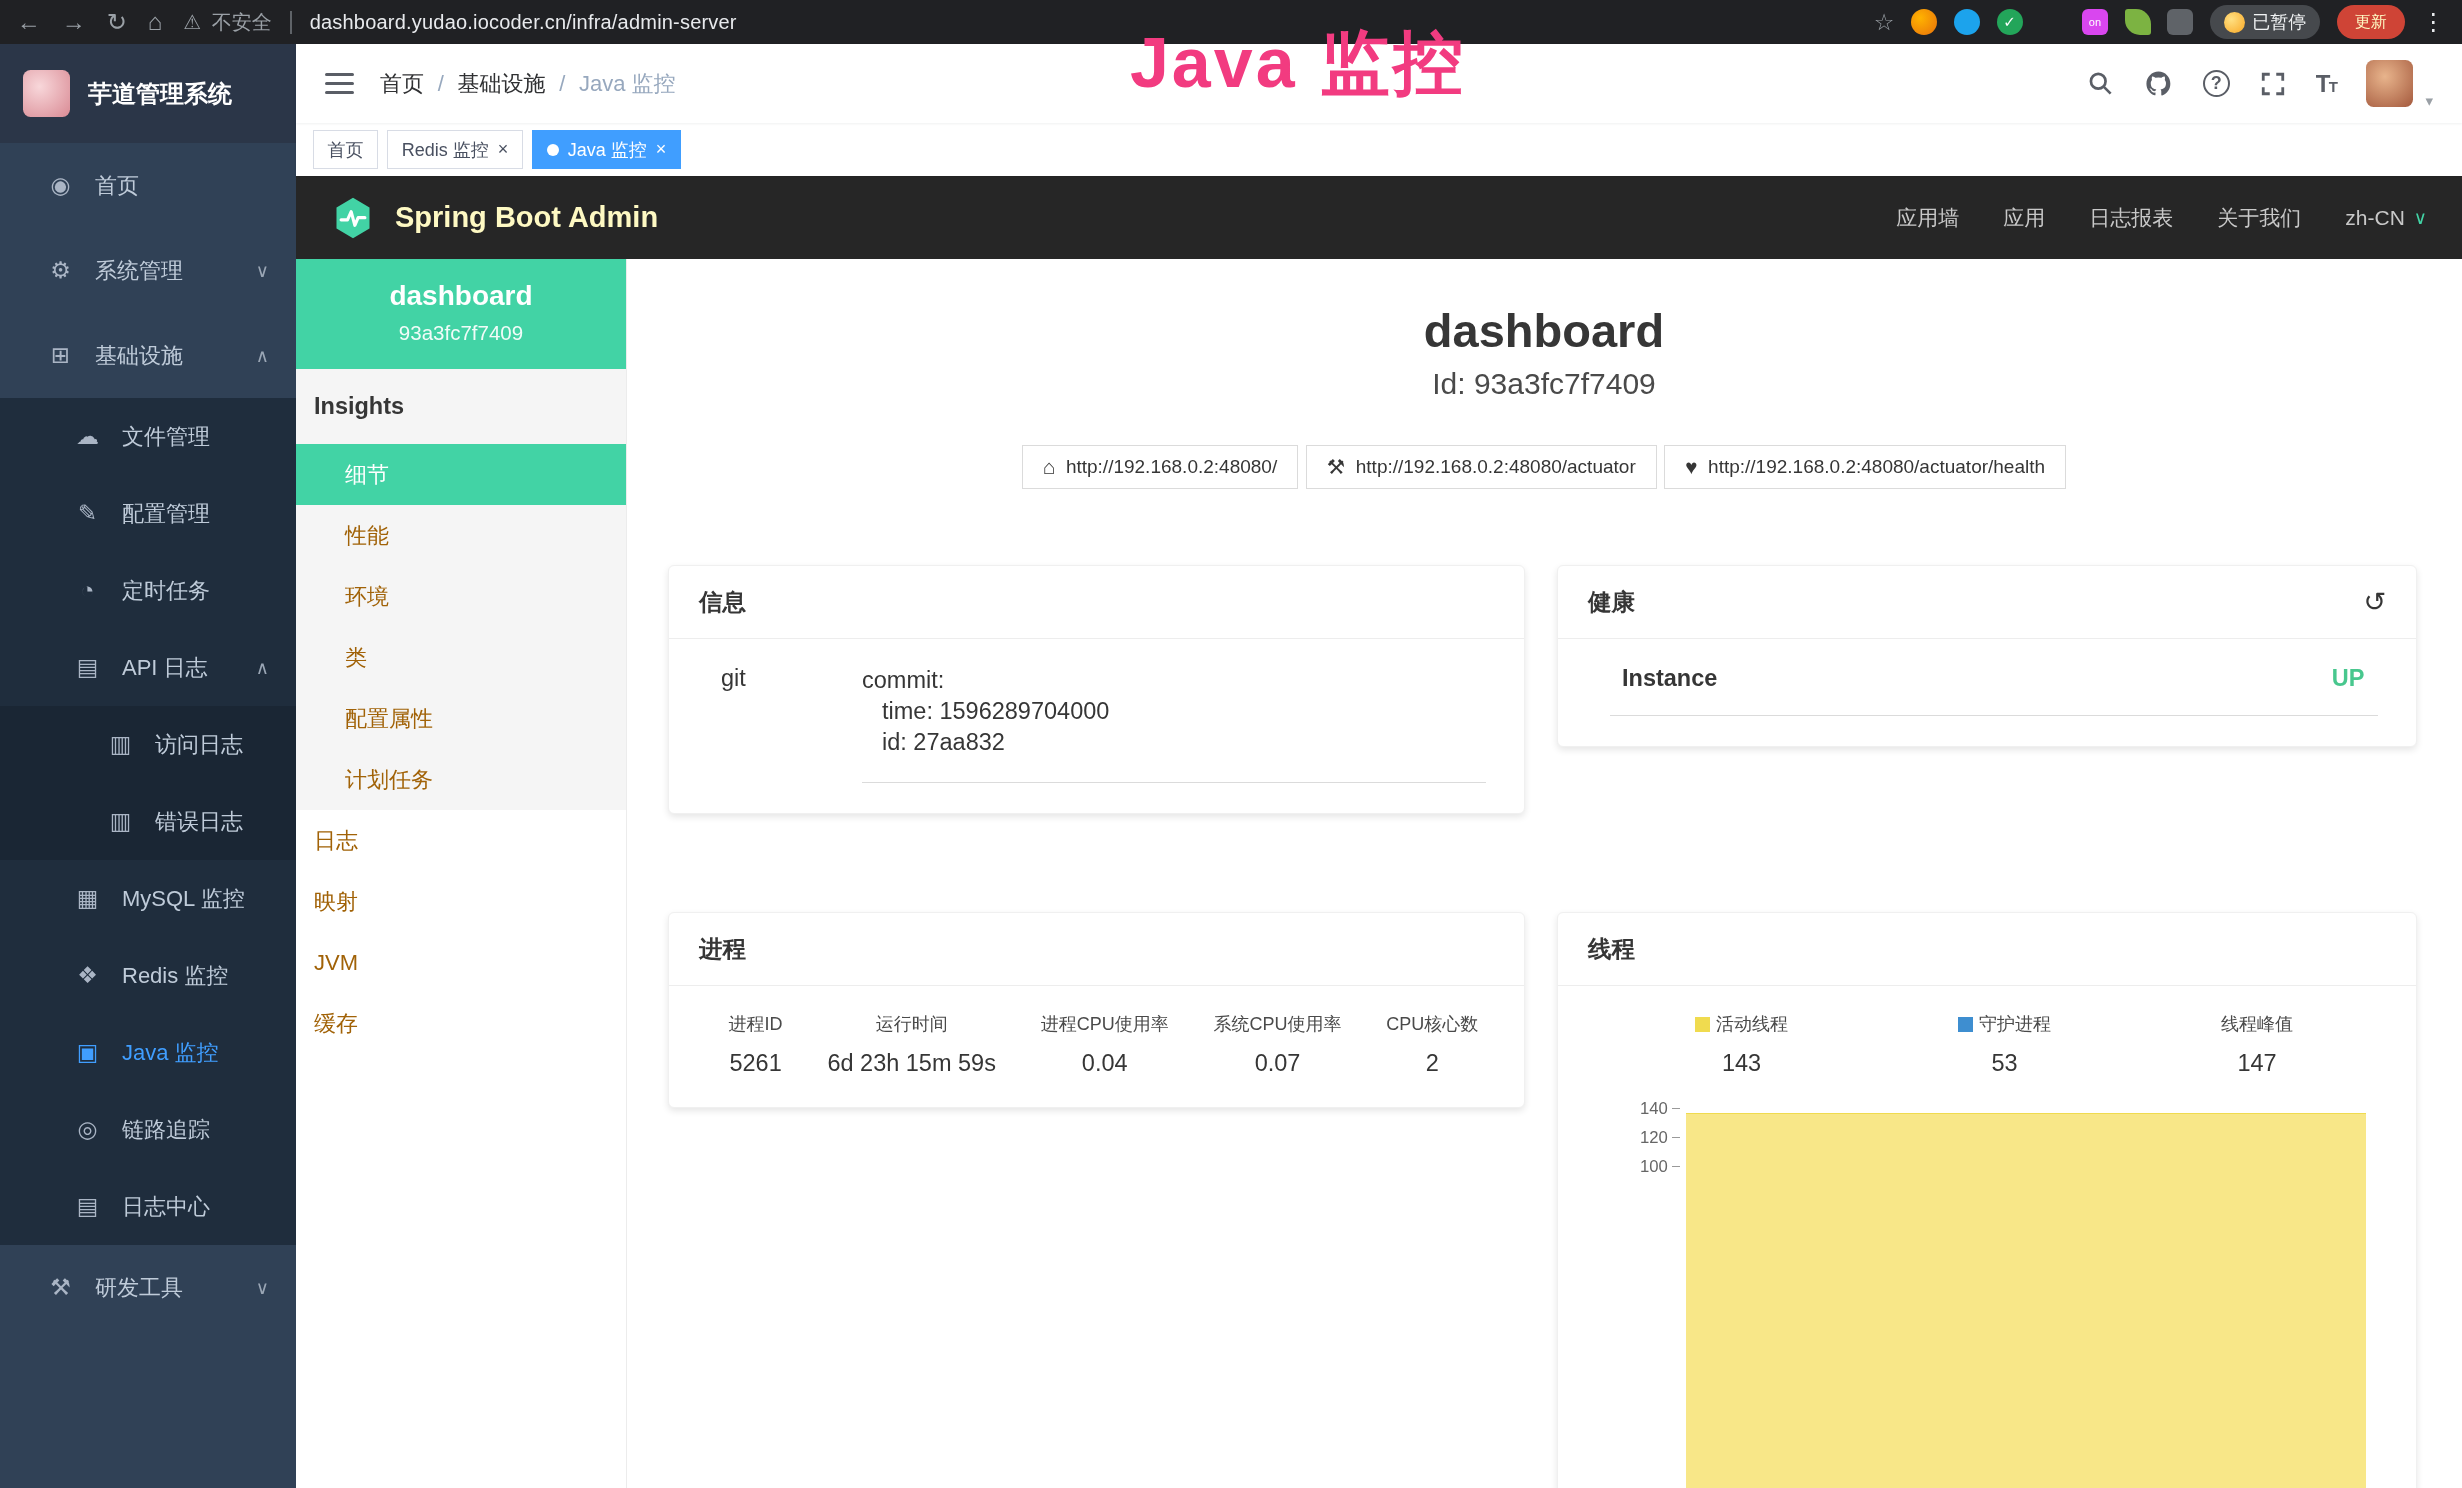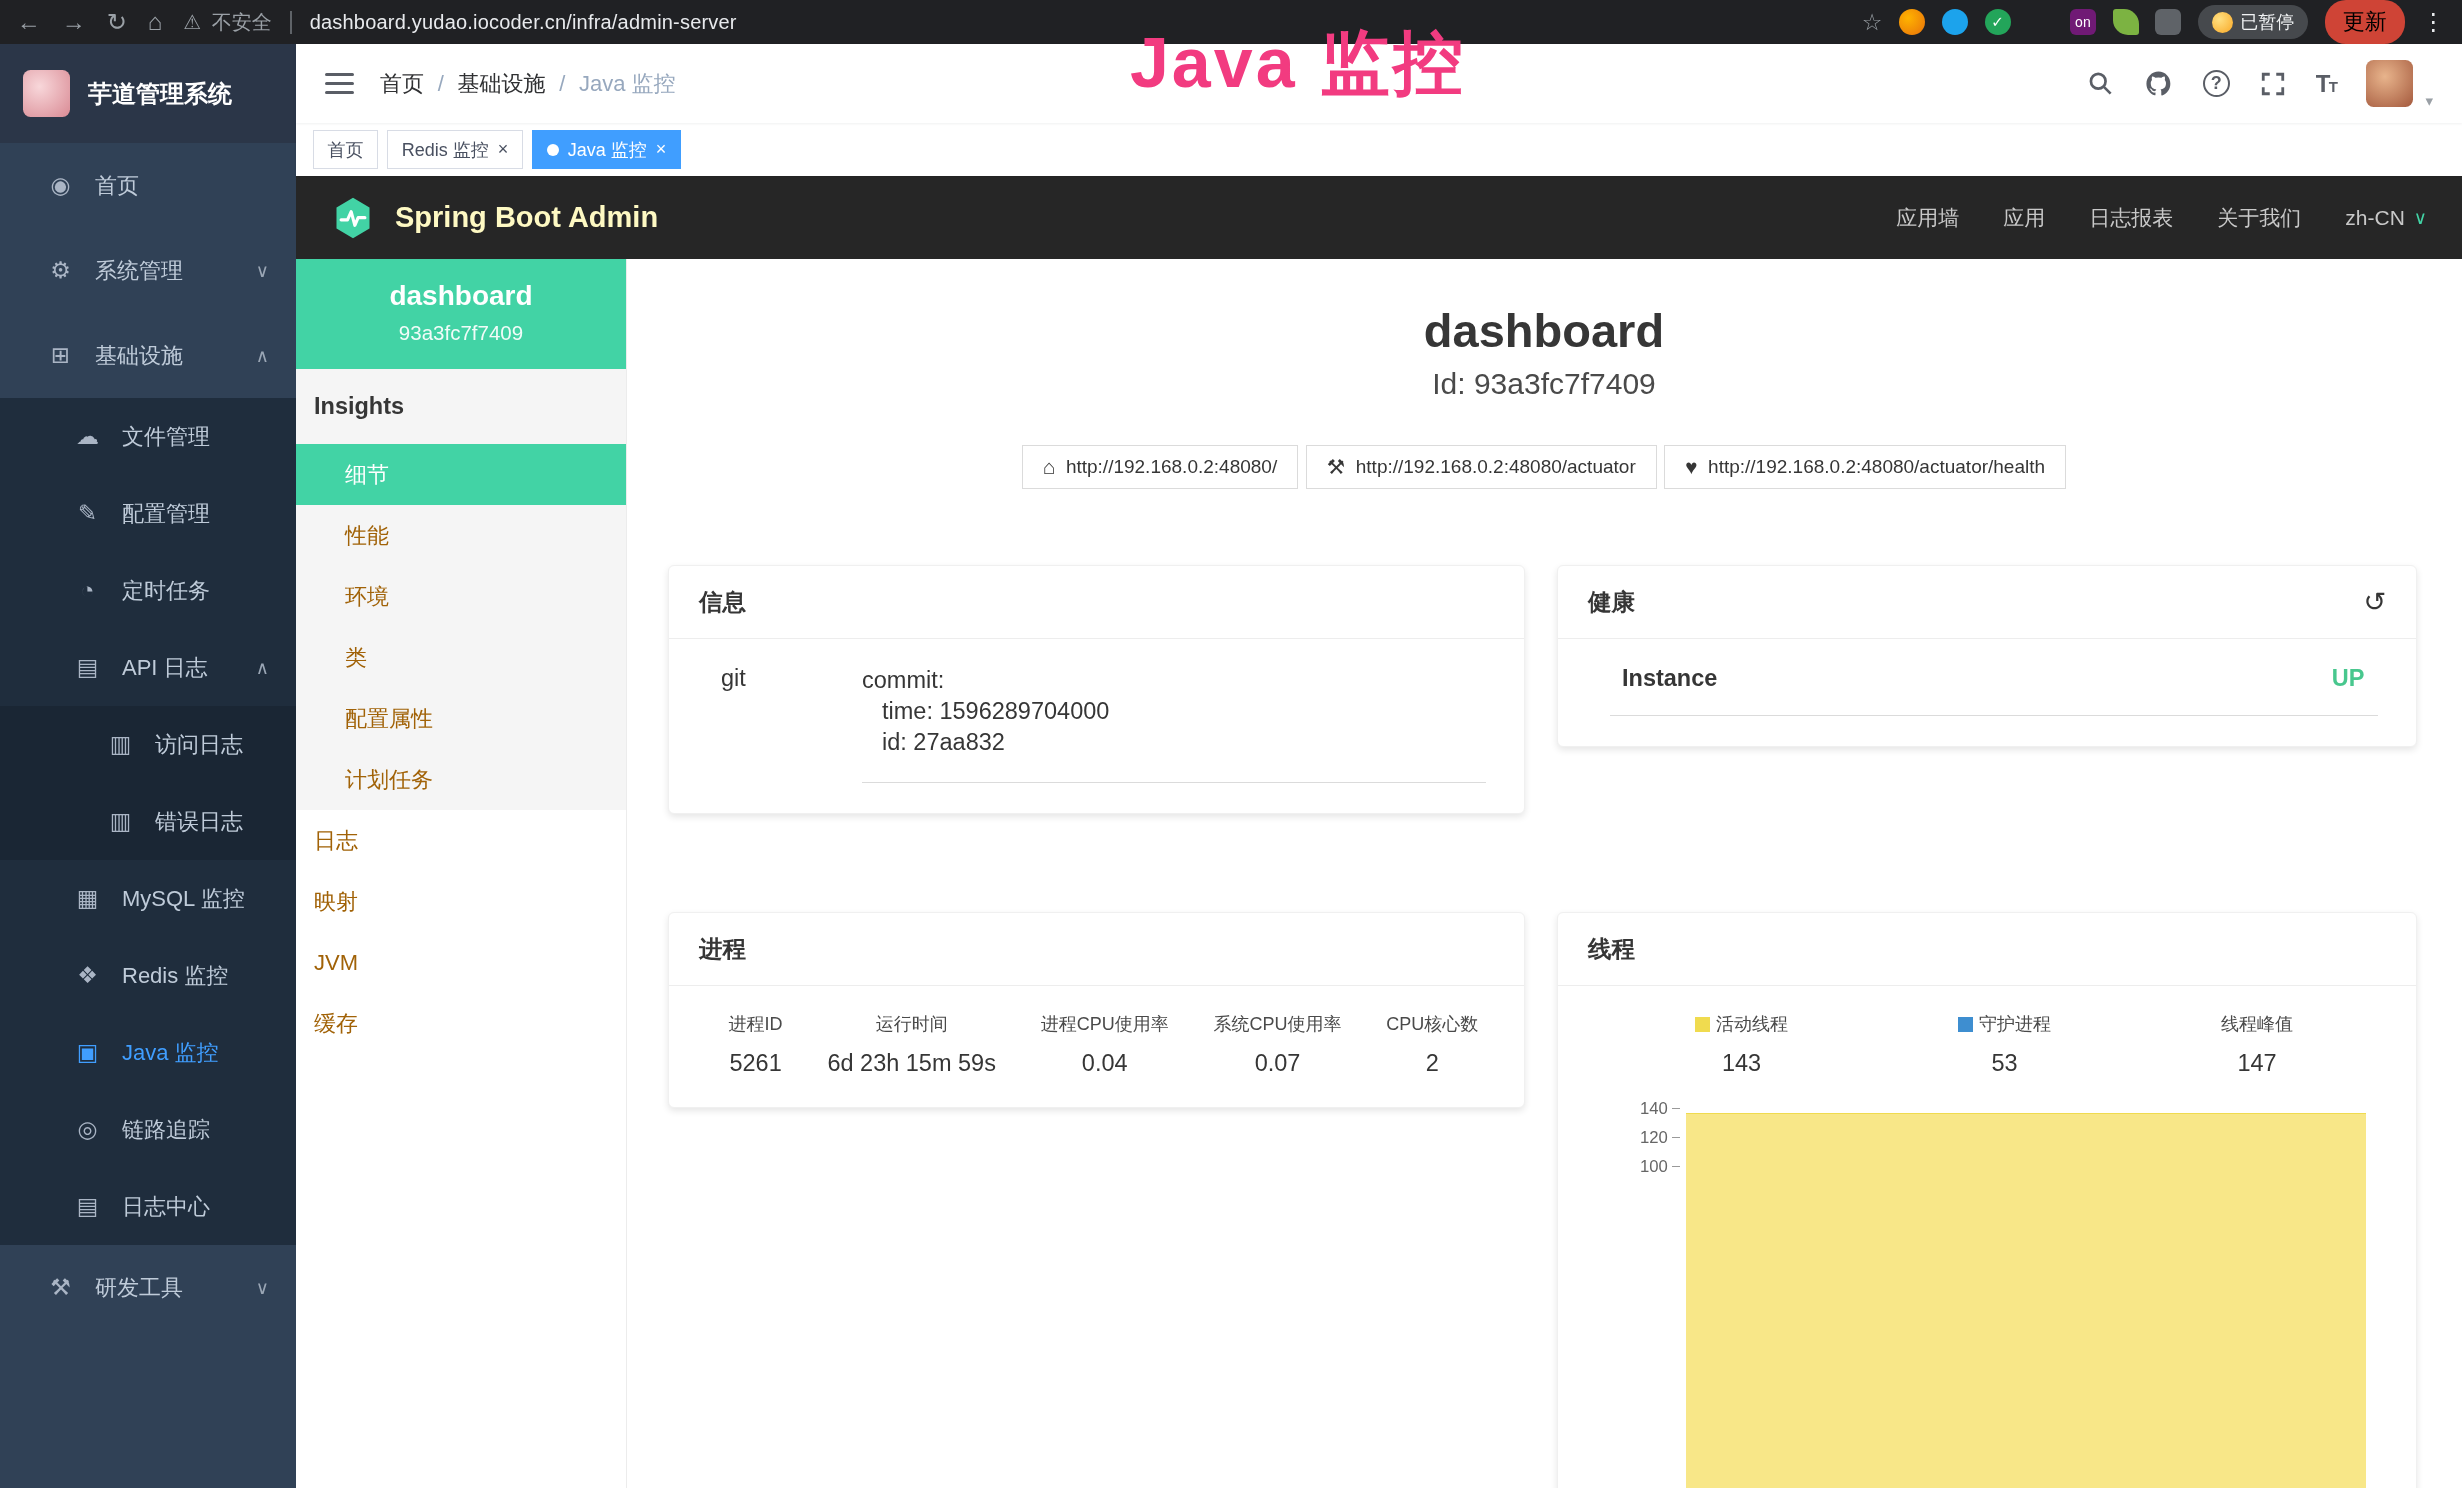--- a/index.html
+++ b/index.html
@@ -16,26 +16,26 @@
   .om-div { width:1.5px; height:23px; background:#5f6368; margin:0 7.6px; }
   .url { color:#e8eaed; letter-spacing:0.2px; }
   .browser-right { margin-left:auto; display:flex; align-items:center; gap:16.7px; }
   .star { color:#9aa0a6; font-size:23px; }
   .ext { width:26px; height:26px; display:flex; align-items:center; justify-content:center; color:#fff; font-size:11.4px; }
   .ext1 { background:radial-gradient(circle at 35% 35%, #ffb300,#e8710a); border-radius:50%; }
   .ext2 { background:#1ca3ec; border-radius:50%; }
   .ext3 { background:#23a55a; border-radius:50%; font-size:15px; }
   .ext4 { display:grid; grid-template-columns:11.4px 11.4px; grid-template-rows:11.4px 11.4px; gap:2.3px; }
   .ext4 i { background:#4b8df8; border-radius:2.3px; }
-  .ext5 { background:#701a75; border-radius:6px; font-size:14px; }
+  .ext5 { background:#d946ef; border-radius:6px; font-size:11px; }
   .ext6 { background:#7cb342; border-radius:3px 15px 3px 15px; }
   .ext7 { background:#5f6368; border-radius:6px; }
   .paused-pill { display:flex; align-items:center; gap:7.6px; background:#46494d; border-radius:21px; padding:4.6px 13.7px; color:#f1f3f4; font-size:18px; }
   .smiley { width:21px; height:21px; border-radius:50%; background:radial-gradient(circle at 35% 35%, #ffe082,#f9a825); }
-  .update-pill { background:#cf4436; color:#000000; font-size:22px; padding:6.8px 18px; border-radius:21px;font-family:Liberation Mono, monospace; }
+  .update-pill { background:#cf4436; color:#fef9c3; font-size:16px; padding:6.8px 18px; border-radius:21px;font-family:Liberation Mono, monospace; }
   .kebab { color:#e8eaed; font-size:24px; }
 
   
   .app-row { display:flex; height:1445px; }
 
   
   .admin-sidebar { width:296px; background:#304156; color:#bfcbd9; display:flex; flex-direction:column; flex:none; }
   .logo-row { height:99px; display:flex; align-items:center; gap:18px; padding:0 23px; background:#2b3648; flex:none; }
   .logo-img { width:47px; height:47px; border-radius:7.6px; background:radial-gradient(circle at 35% 35%, #f8d7da,#d98a94); flex:none; }
   .app-title { color:#fff; font-weight:bold; font-size:24px; white-space:nowrap; }

